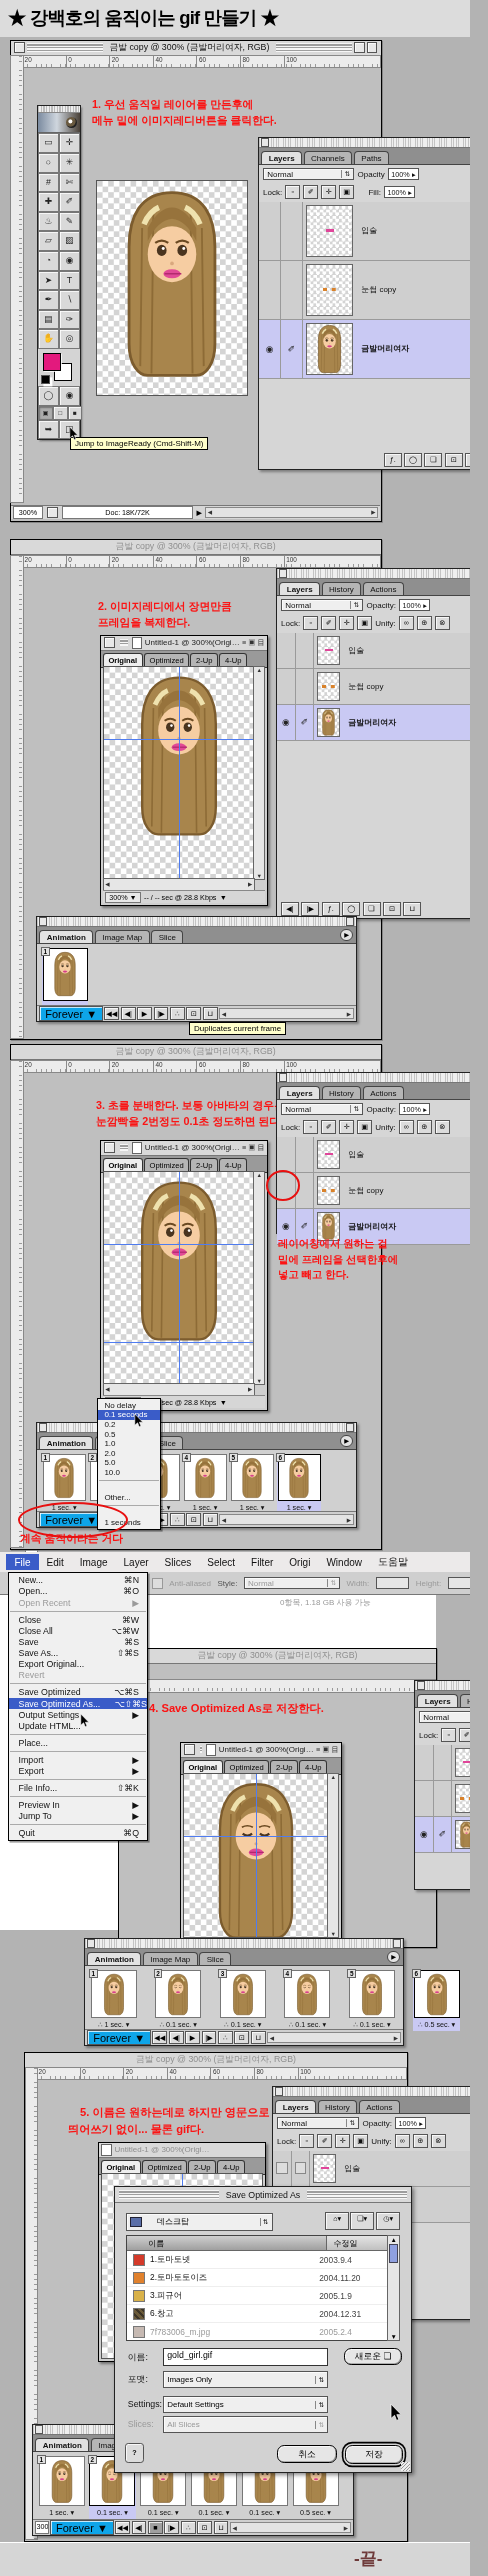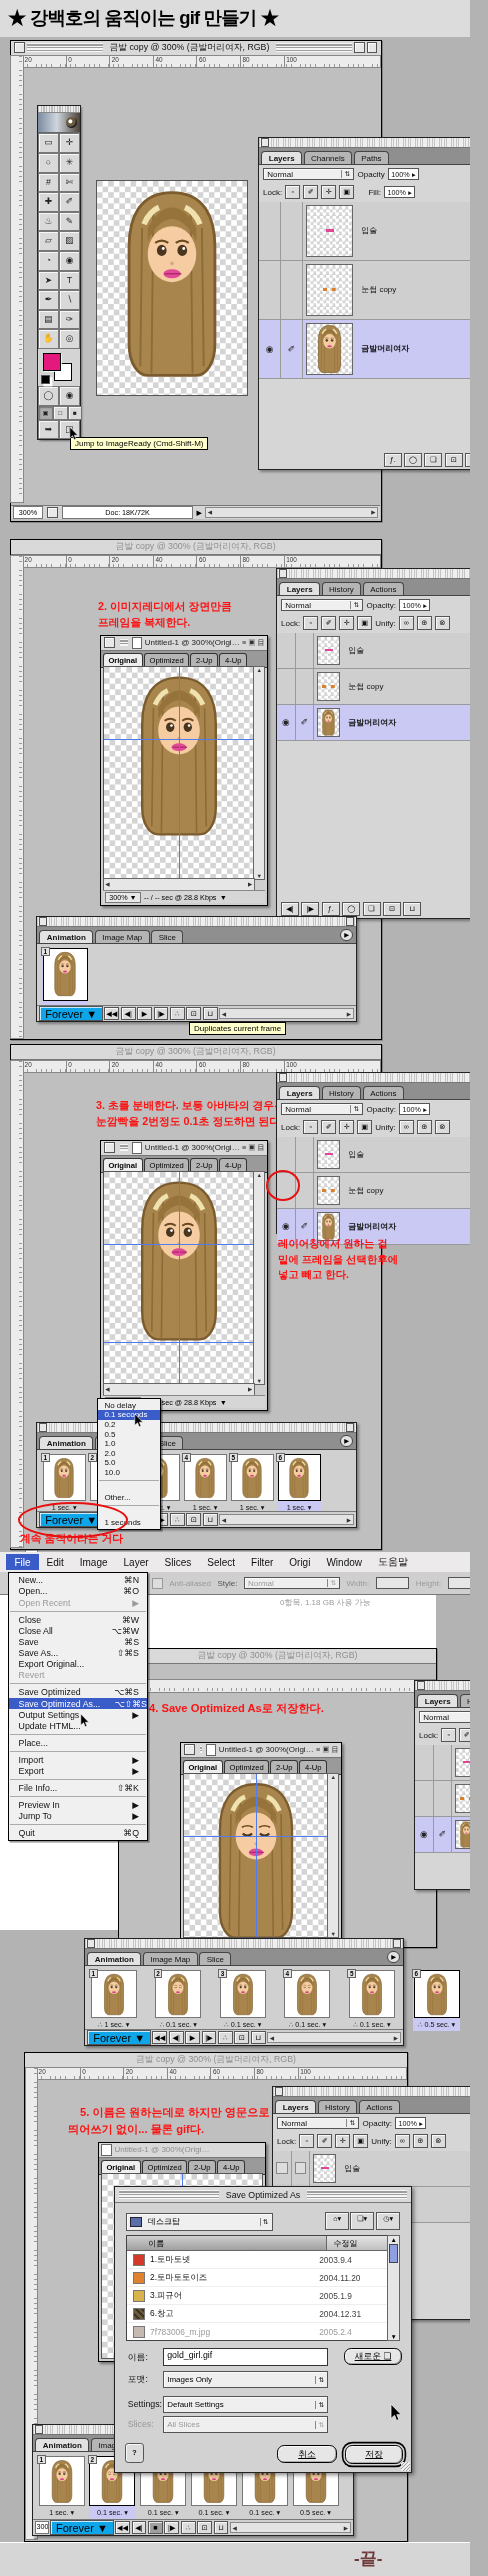--- a/index.html
+++ b/index.html
@@ -136,21 +136,21 @@
   .ic-c{background:#d9b24a;}
   .ic-d{background:repeating-linear-gradient(45deg,#6b5b3a 0 2.4px,#3d3527 2.4px 4.8px);}
   .ic-e{background:#c6b9b2;}
   .fname{flex:1;white-space:nowrap;overflow:hidden;}
   .fdate{width:69px;flex:0 0 auto;color:#444;}
   .frow.gray .fdate{color:#9a9a9a;}
   .dsb{position:absolute;width:11.2px;background:#e6e6e6;border:0.8px solid #666;font-size:6.4px;text-align:center;display:flex;flex-direction:column;justify-content:space-between;}
   .dsb .thumbv{height:17.6px;background:#8fa0e0;border:0.8px solid #445;margin:0.8px;}
   .dlbl{position:absolute;font-size:8.8px;color:#111;white-space:nowrap;}
   .dlbl.gray{color:#999;}
-  .macbtn{position:absolute;border:0.8px solid #000;border-radius:7.2px;background:#e6e6e6;box-shadow:inset 0.8px 0.8px 0 #fff,inset -0.8px -0.8px 0 #999;font-size:8.8px;text-align:center;text-decoration:underline;}
+  .macbtn{position:absolute;border:0.8px solid #000;border-radius:7.2px;background:#e6e6e6;box-shadow:inset 0.8px 0.8px 0 #fff,inset -0.8px -0.8px 0 #999;font-size:8.8px;text-align:center;}
   .macbtn.def{box-shadow:inset 0.8px 0.8px 0 #fff,inset -0.8px -0.8px 0 #999,0 0 0 1.6px #d2d2d2,0 0 0 3.2px #000;}
   .grip{position:absolute;right:0.8px;bottom:0.8px;width:9.6px;height:9.6px;background:repeating-linear-gradient(135deg,#999 0 0.8px,#eee 0.8px 2.4px);}
 
   .cur{position:absolute;z-index:60;width:8.8px;height:13.6px;}
   .pagehead{position:absolute;left:0;top:0;width:488px;height:37px;background:#dcdcdc;}
   .pagetitle{position:absolute;left:8px;top:4.8px;font-size:18.4px;font-weight:bold;color:#000;letter-spacing:-0.8px;}
   .endlbl{position:absolute;left:354px;top:2547px;font-size:17px;font-weight:bold;color:#6e3a3a;}
   .botband{position:absolute;left:0;top:2542px;width:488px;height:34px;background:#d6d6d6;border-top:0.8px solid #fff;}
   .hintgray{position:absolute;color:#9a9a9a;font-size:8px;white-space:nowrap;overflow:hidden;}
   .statbar{position:absolute;height:13.6px;display:flex;align-items:center;font-size:7.2px;gap:3.2px;background:#d6d6d6;border-top:0.8px solid #777;padding:0 1.6px;}
@@ -223,20 +223,24 @@
     <span class="rtick">20</span>
         <span class="rtick">0</span>
         <span class="rtick">20</span>
         <span class="rtick">40</span>
         <span class="rtick">60</span>
         <span class="rtick">80</span>
         <span class="rtick">100</span>
       </div>
     <div class="rulv" style="left:10.4px;top:17px;height:446px"></div>
 
+    <div class="note" style="left:92px;top:58px">
+      <div>1. 우선 움직일 레이어를 만든후에</div>
+        <div>메뉴 밑에 이미지레디버튼을 클릭한다.</div>
+    </div>
 
     <div class="toolbar" style="left:37px;top:67px">
       <div class="tgrip"></div>
       <div class="tbanner"></div>
       <div>
 
           <div class="trow">
             <span class="tool">▭</span>
             <span class="tool">✛</span>
           </div>
@@ -1429,21 +1433,21 @@
       </div>
     </div>
 
     <div class="dlg" style="left:114px;top:138px;width:296px;height:285px">
       <div class="tbar">
         <div class="stripes"></div>
         <span class="ttext">Save Optimized As</span>
         <div class="stripes"></div>
       </div>
       <span class="popup abs" style="left:11.2px;top:25.6px;width:138px;height:14.4px">
-        <span style="display:flex;gap:6px;align-items:center">
+        <span style="display:flex;gap:15px;align-items:center">
             <span style="width:9.6px;height:8px;background:#5a6ea8;border:0.8px solid #223"></span>
             <span>데스크탑</span>
           </span>
         <span class="stp">⇅</span>
       </span>
       <span class="sqb abs" style="left:210px;top:25px;width:22.4px;height:16px">⌂▾</span>
       <span class="sqb abs" style="left:235px;top:25px;width:22.4px;height:16px">❏▾</span>
       <span class="sqb abs" style="left:261px;top:25px;width:22.4px;height:16px">◷▾</span>
 
       <div class="flist" style="left:11.2px;top:48px;width:261px;height:104px">

